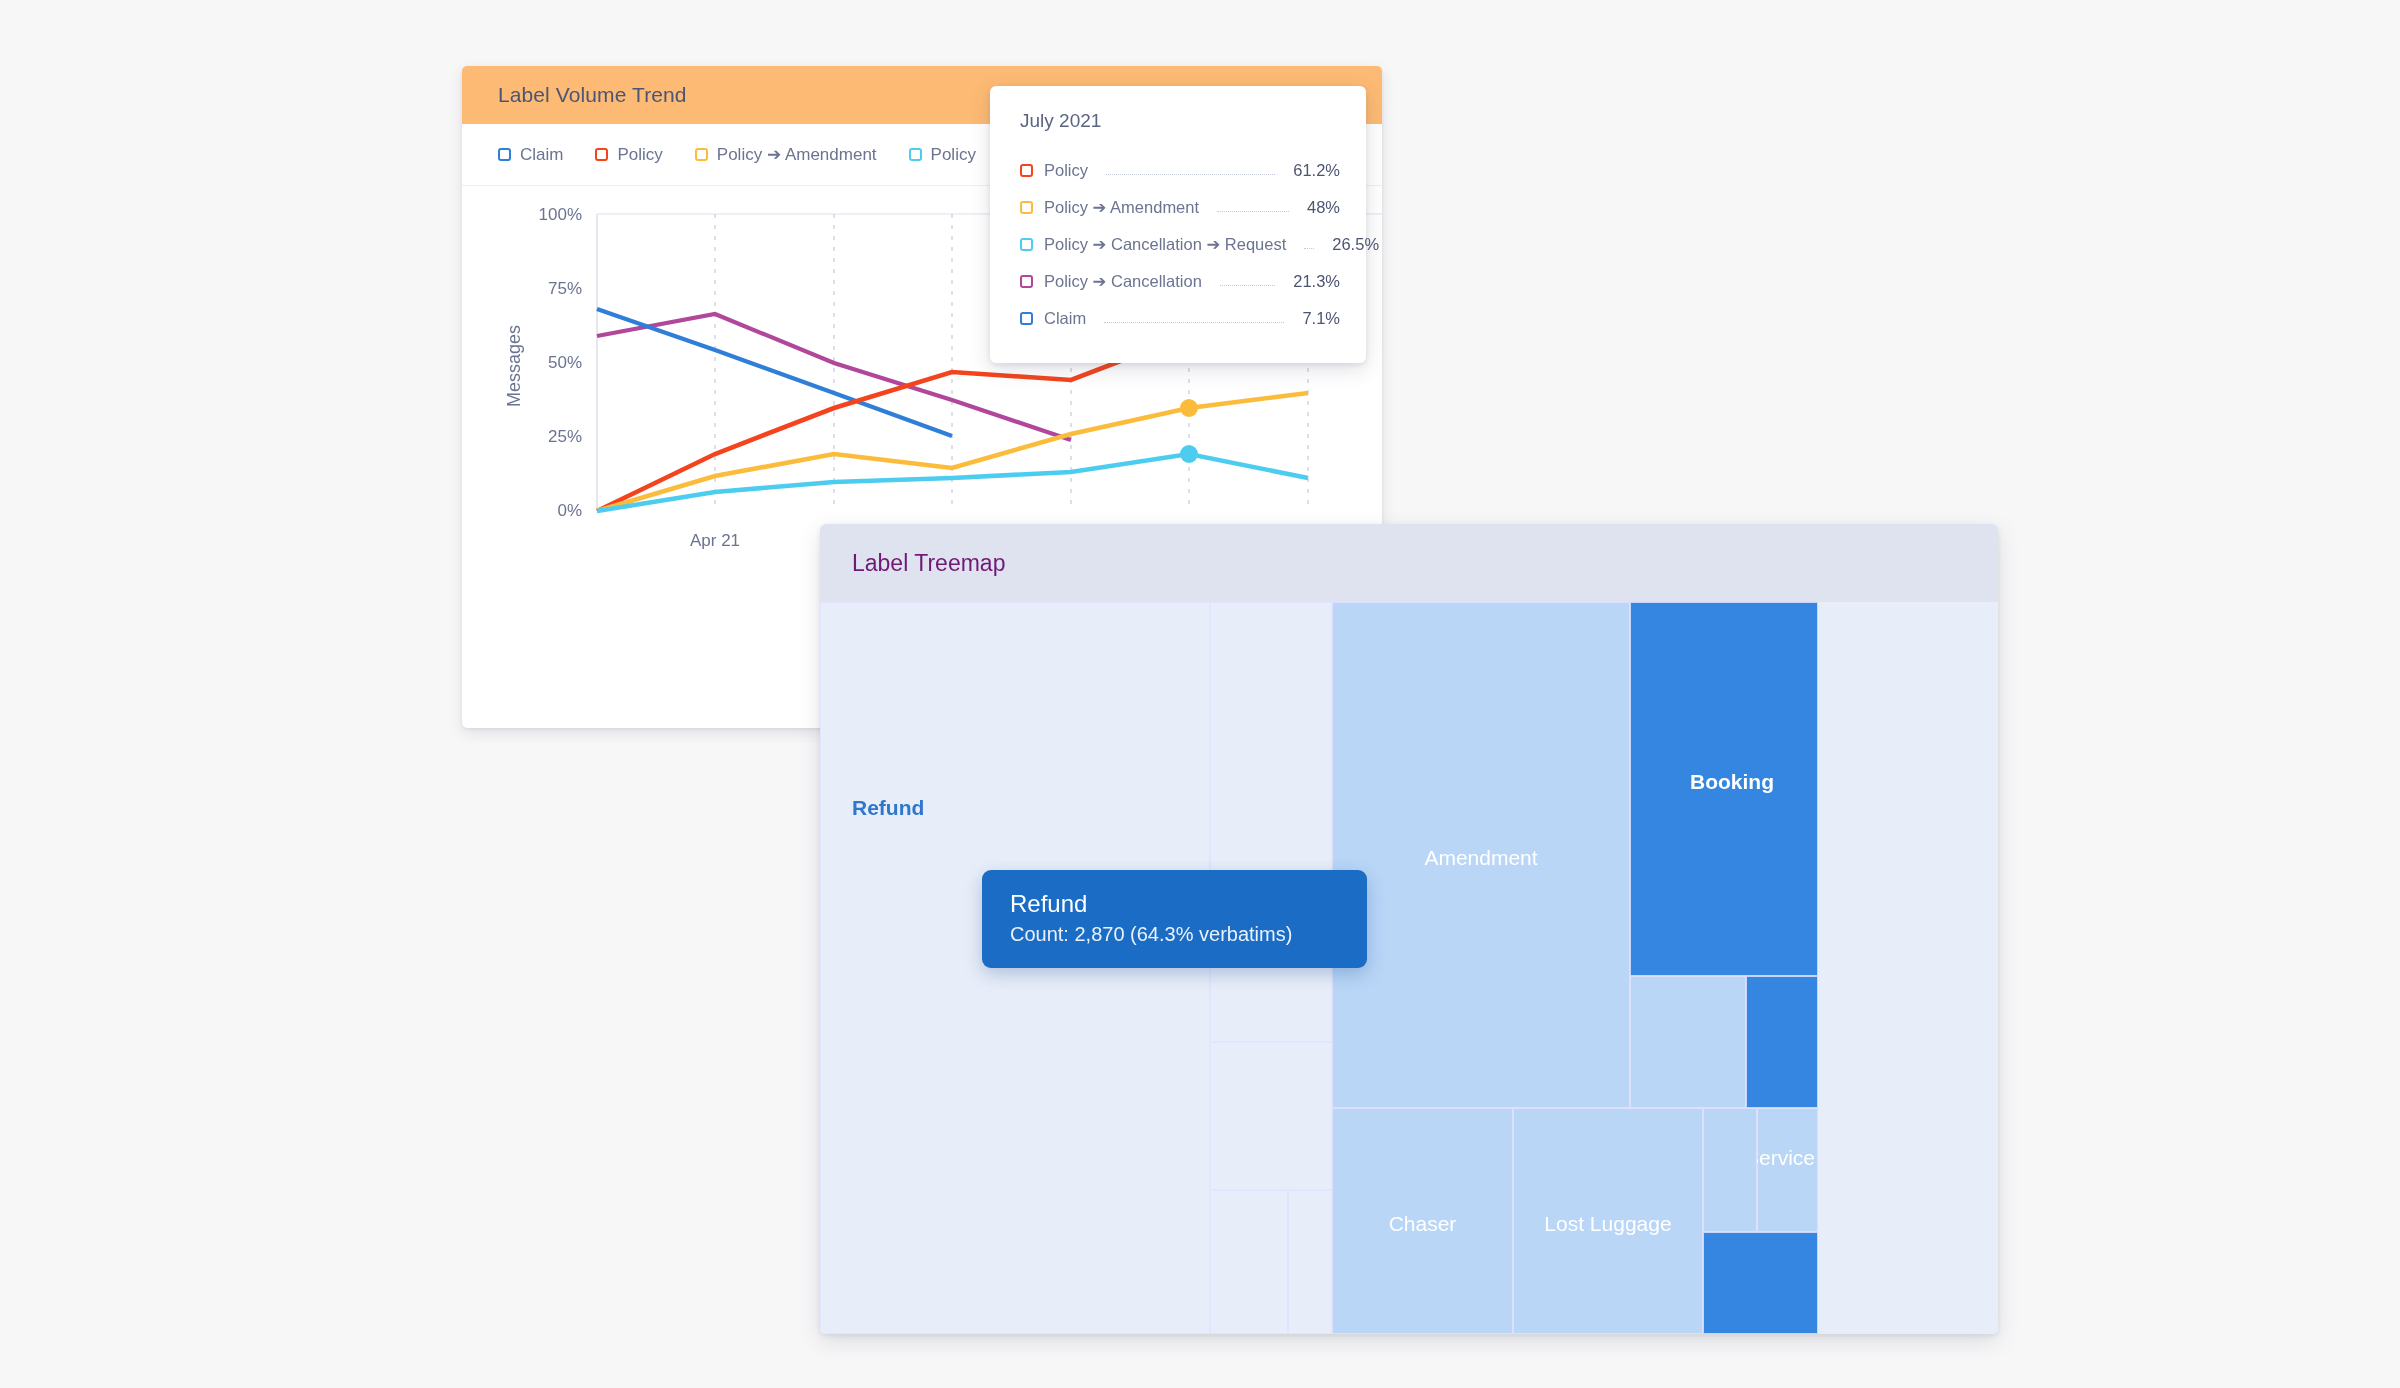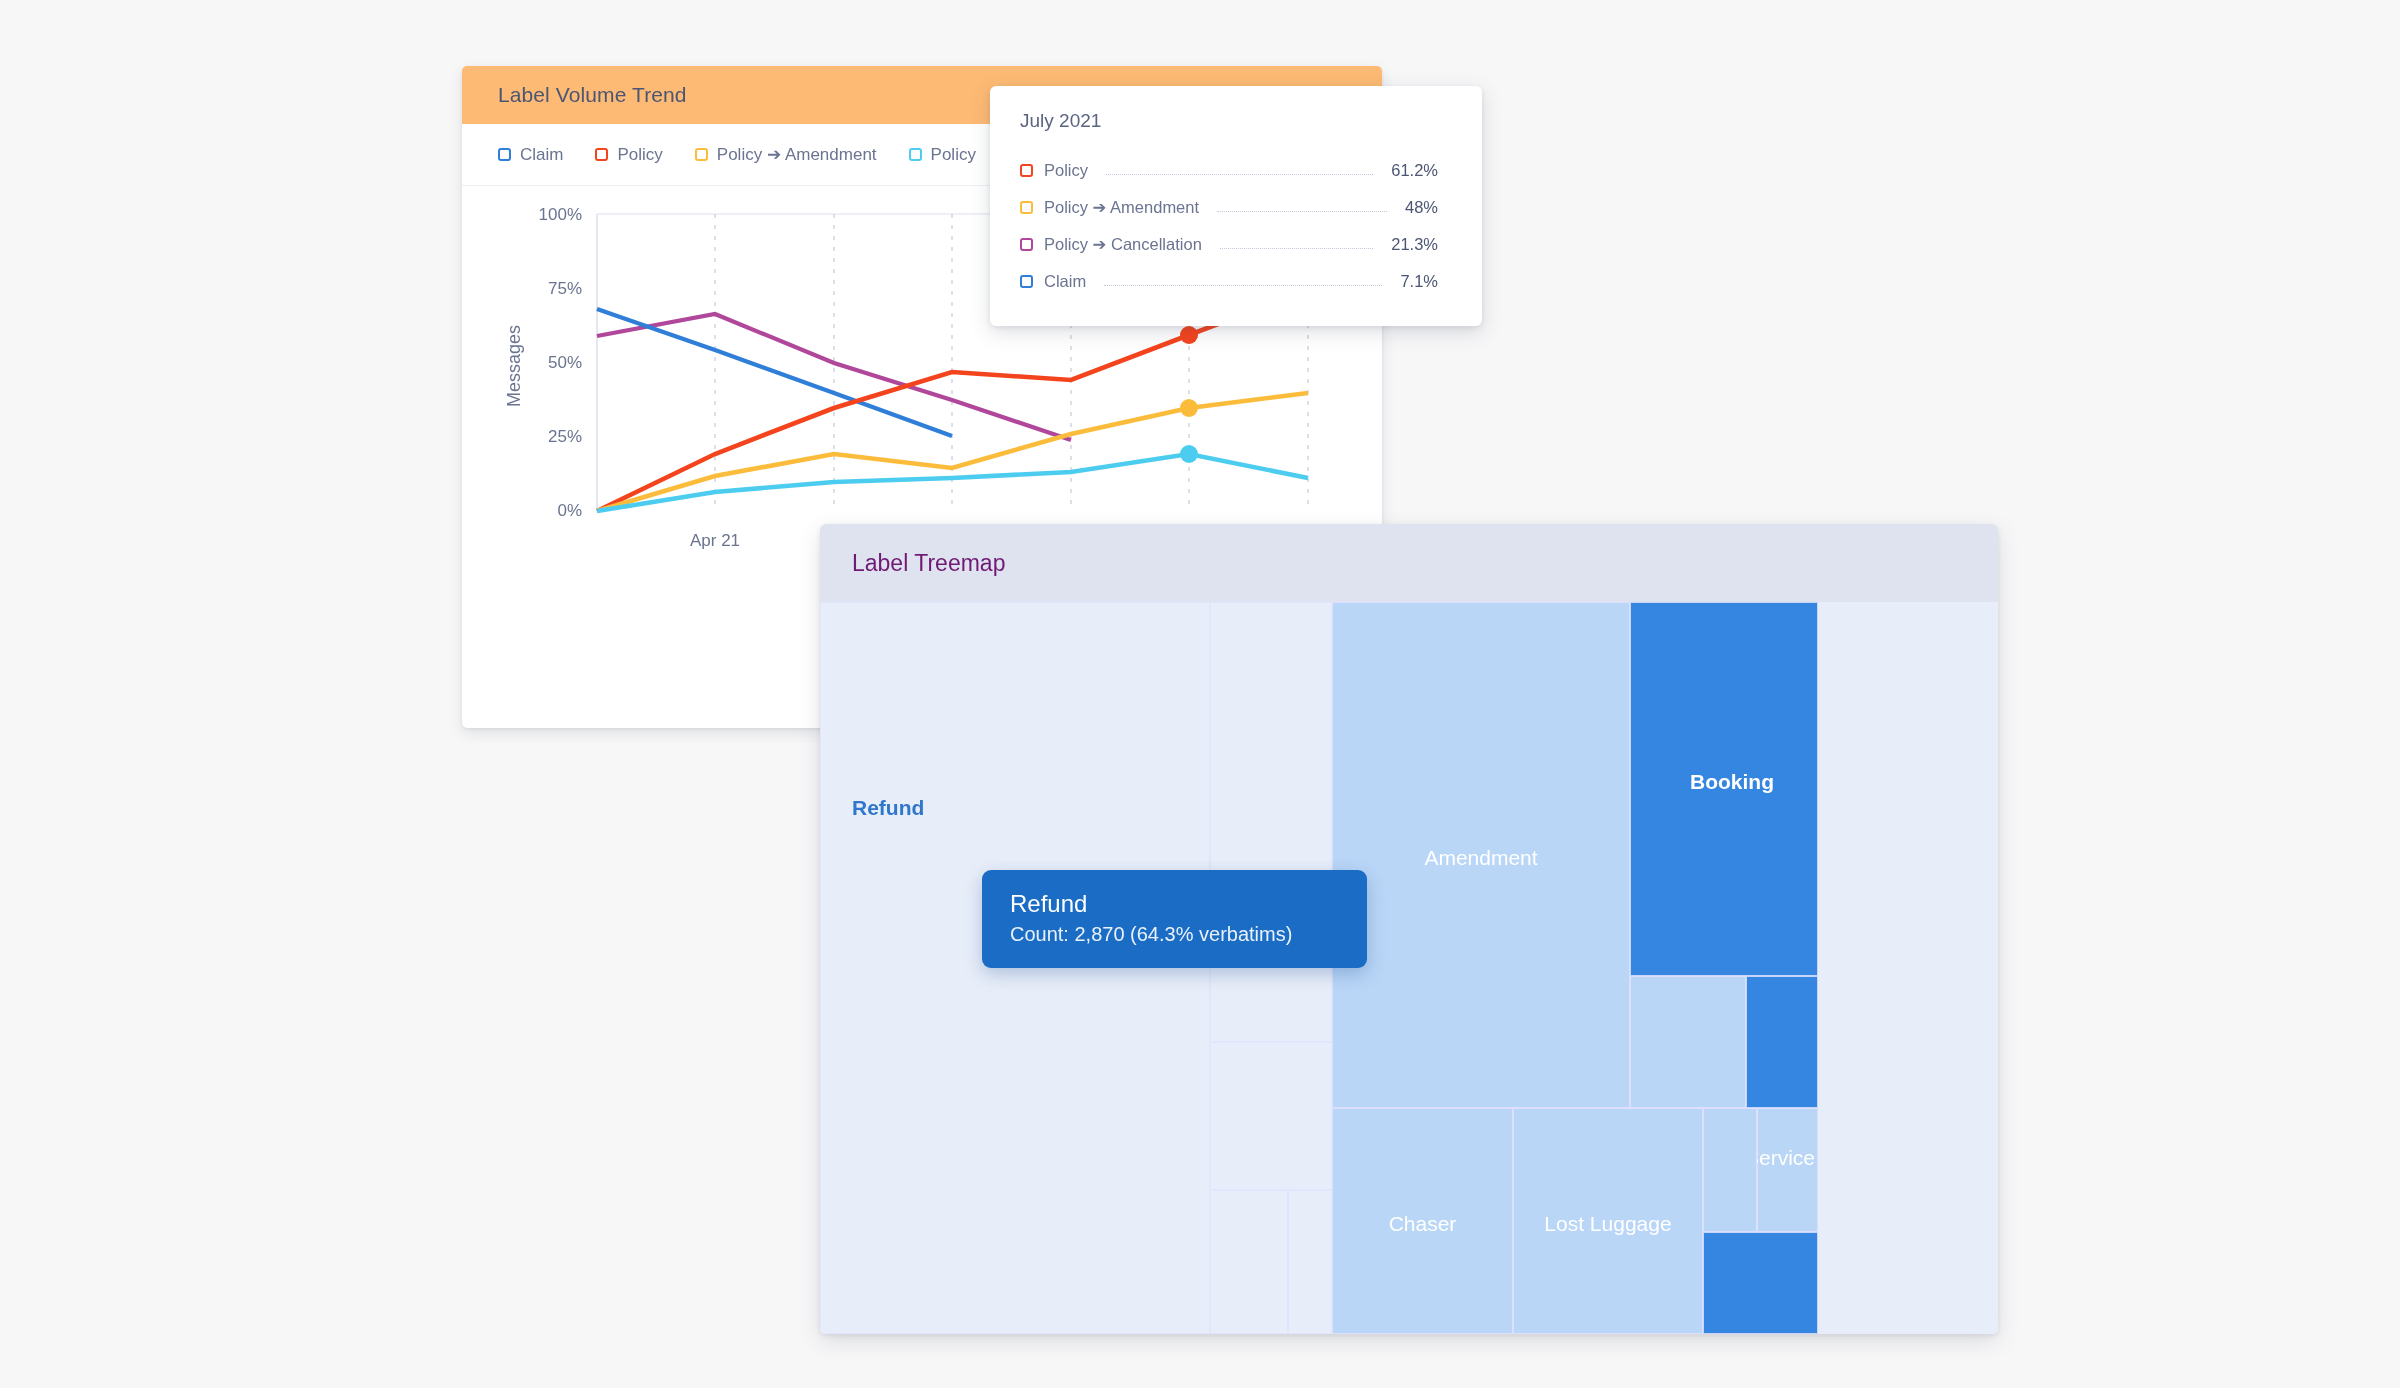--- a/index.html
+++ b/index.html
@@ -57,25 +57,25 @@
   .legend-text { font-size: 17px; color: #6b7490; }
 
   
   .plot-wrap { position: relative; width: 920px; height: 540px; }
   .plot-svg { position: absolute; left: 0; top: 0; }
 
   
   .lc-tooltip {
     position: absolute;
     left: 990px; top: 86px;
-    width: 492px;
+    width: 376px;
     background: #ffffff;
     border-radius: 6px;
     box-shadow: 0 6px 20px rgba(60,66,87,.17), 0 2px 5px rgba(60,66,87,.10);
-    padding: 24px 44px 26px 30px;
+    padding: 24px 26px 26px 30px;
     z-index: 40;
   }
   .lc-tt-date {
     font-size: 19px; color: #5b6480;
     margin-bottom: 20px;
   }
   .lc-tt-row {
     display: flex; align-items: center;
     height: 37px;
     gap: 11px;
@@ -241,20 +241,26 @@
       <span class="lc-tt-val">61.2%</span>
     </div>
 
     <div class="lc-tt-row">
       <span class="lc-tt-sw" style="border-color:#fcbc3b"></span>
       <span class="lc-tt-label">Policy ➔ Amendment</span>
       <span class="lc-tt-leader"></span>
       <span class="lc-tt-val">48%</span>
     </div>
 
+    <div class="lc-tt-row">
+      <span class="lc-tt-sw" style="border-color:#4ccdf0"></span>
+      <span class="lc-tt-label">Policy ➔ Cancellation ➔ Request</span>
+      <span class="lc-tt-leader"></span>
+      <span class="lc-tt-val">26.5%</span>
+    </div>
 
     <div class="lc-tt-row">
       <span class="lc-tt-sw" style="border-color:#b1479b"></span>
       <span class="lc-tt-label">Policy ➔ Cancellation</span>
       <span class="lc-tt-leader"></span>
       <span class="lc-tt-val">21.3%</span>
     </div>
 
     <div class="lc-tt-row">
       <span class="lc-tt-sw" style="border-color:#2f7ed8"></span>

